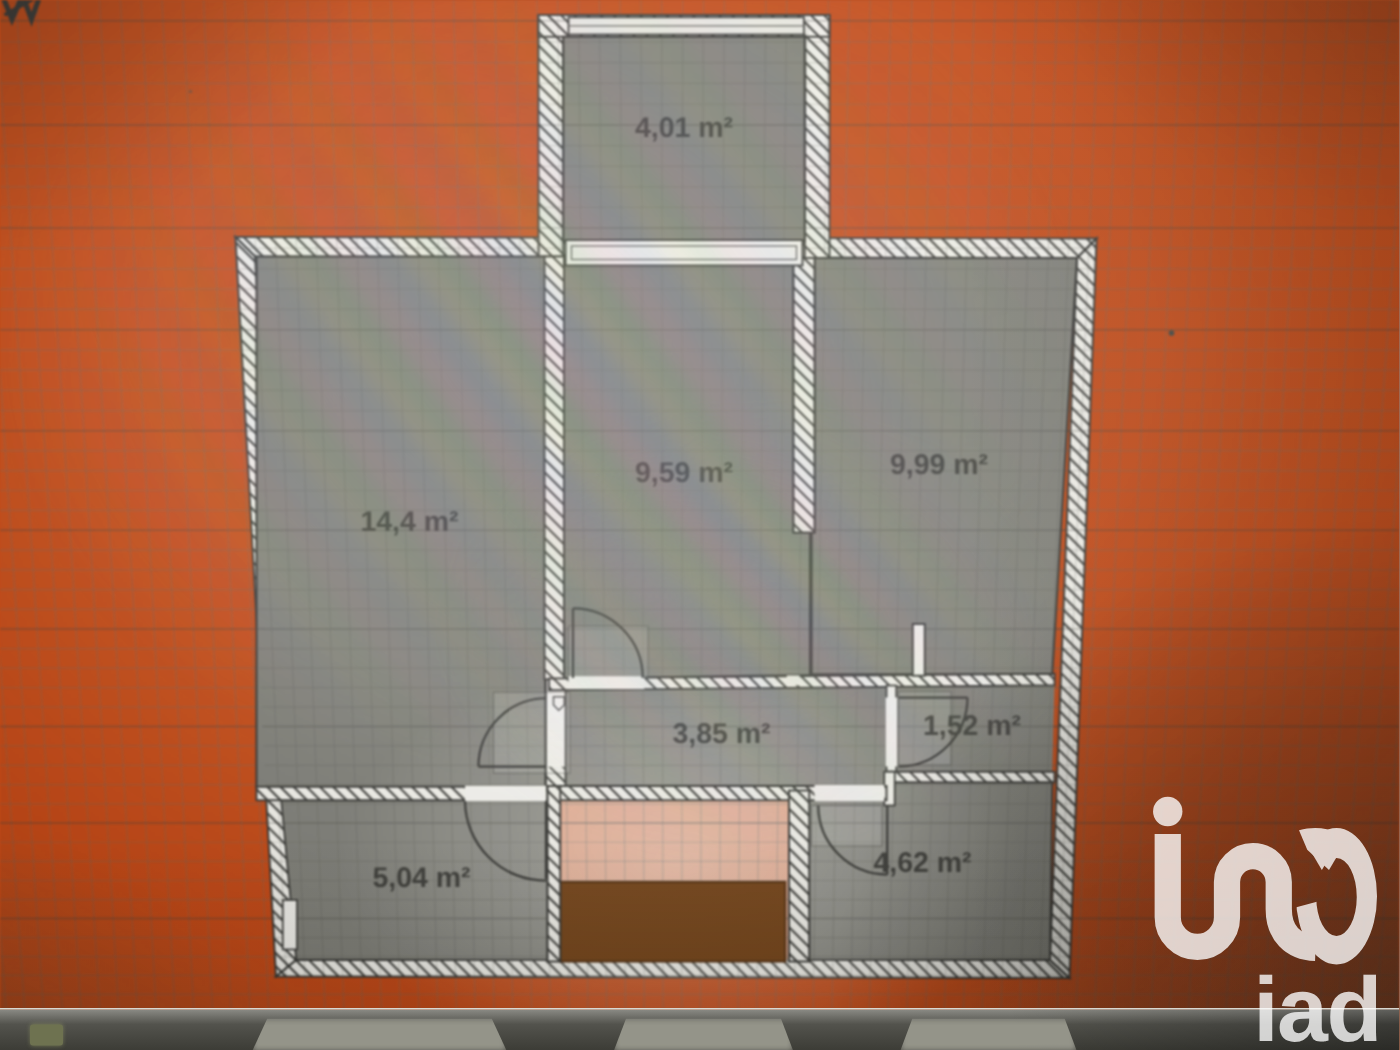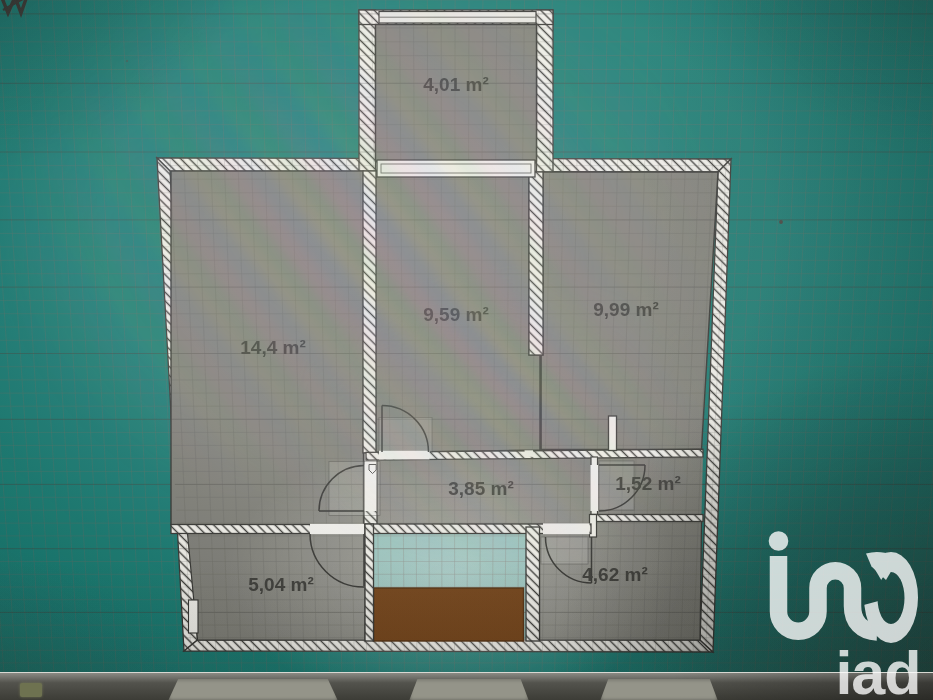--- a/index.html
+++ b/index.html
@@ -1,15 +1,15 @@
 <!DOCTYPE html>
 <html><head><meta charset="utf-8">
 <style>
 html,body{margin:0;padding:0;background:#888;}
-#stage{position:relative;width:933px;height:700px;overflow:hidden;background:#0f766e;font-family:"Liberation Sans",sans-serif;}
+#stage{position:relative;width:933px;height:700px;overflow:hidden;background:#c2410c;font-family:"Liberation Sans",sans-serif;}
 #moire1{position:absolute;left:0;top:0;width:933px;height:700px;pointer-events:none;
 background:repeating-linear-gradient(52deg, rgba(118,178,118,0.6) 0 9px, rgba(212,142,182,0.55) 20px 29px, rgba(125,152,212,0.5) 40px 49px, rgba(214,204,126,0.45) 60px 69px);
 filter:blur(6px);opacity:0.34;
 -webkit-mask-image:radial-gradient(ellipse 500px 400px at 360px 230px, rgba(0,0,0,1), transparent 75%);
 mask-image:radial-gradient(ellipse 500px 400px at 360px 230px, rgba(0,0,0,1), transparent 75%);}
 #moire2{position:absolute;left:0;top:0;width:933px;height:700px;pointer-events:none;
 background:repeating-linear-gradient(48deg, rgba(128,188,128,0.55) 0 8px, rgba(215,150,180,0.5) 16px 24px, rgba(135,160,215,0.45) 32px 40px, rgba(220,210,135,0.45) 48px 56px);
 filter:blur(5px);opacity:0.30;
 -webkit-mask-image:radial-gradient(ellipse 300px 220px at 500px 420px, rgba(0,0,0,1), transparent 75%);
 mask-image:radial-gradient(ellipse 300px 220px at 500px 420px, rgba(0,0,0,1), transparent 75%);}

